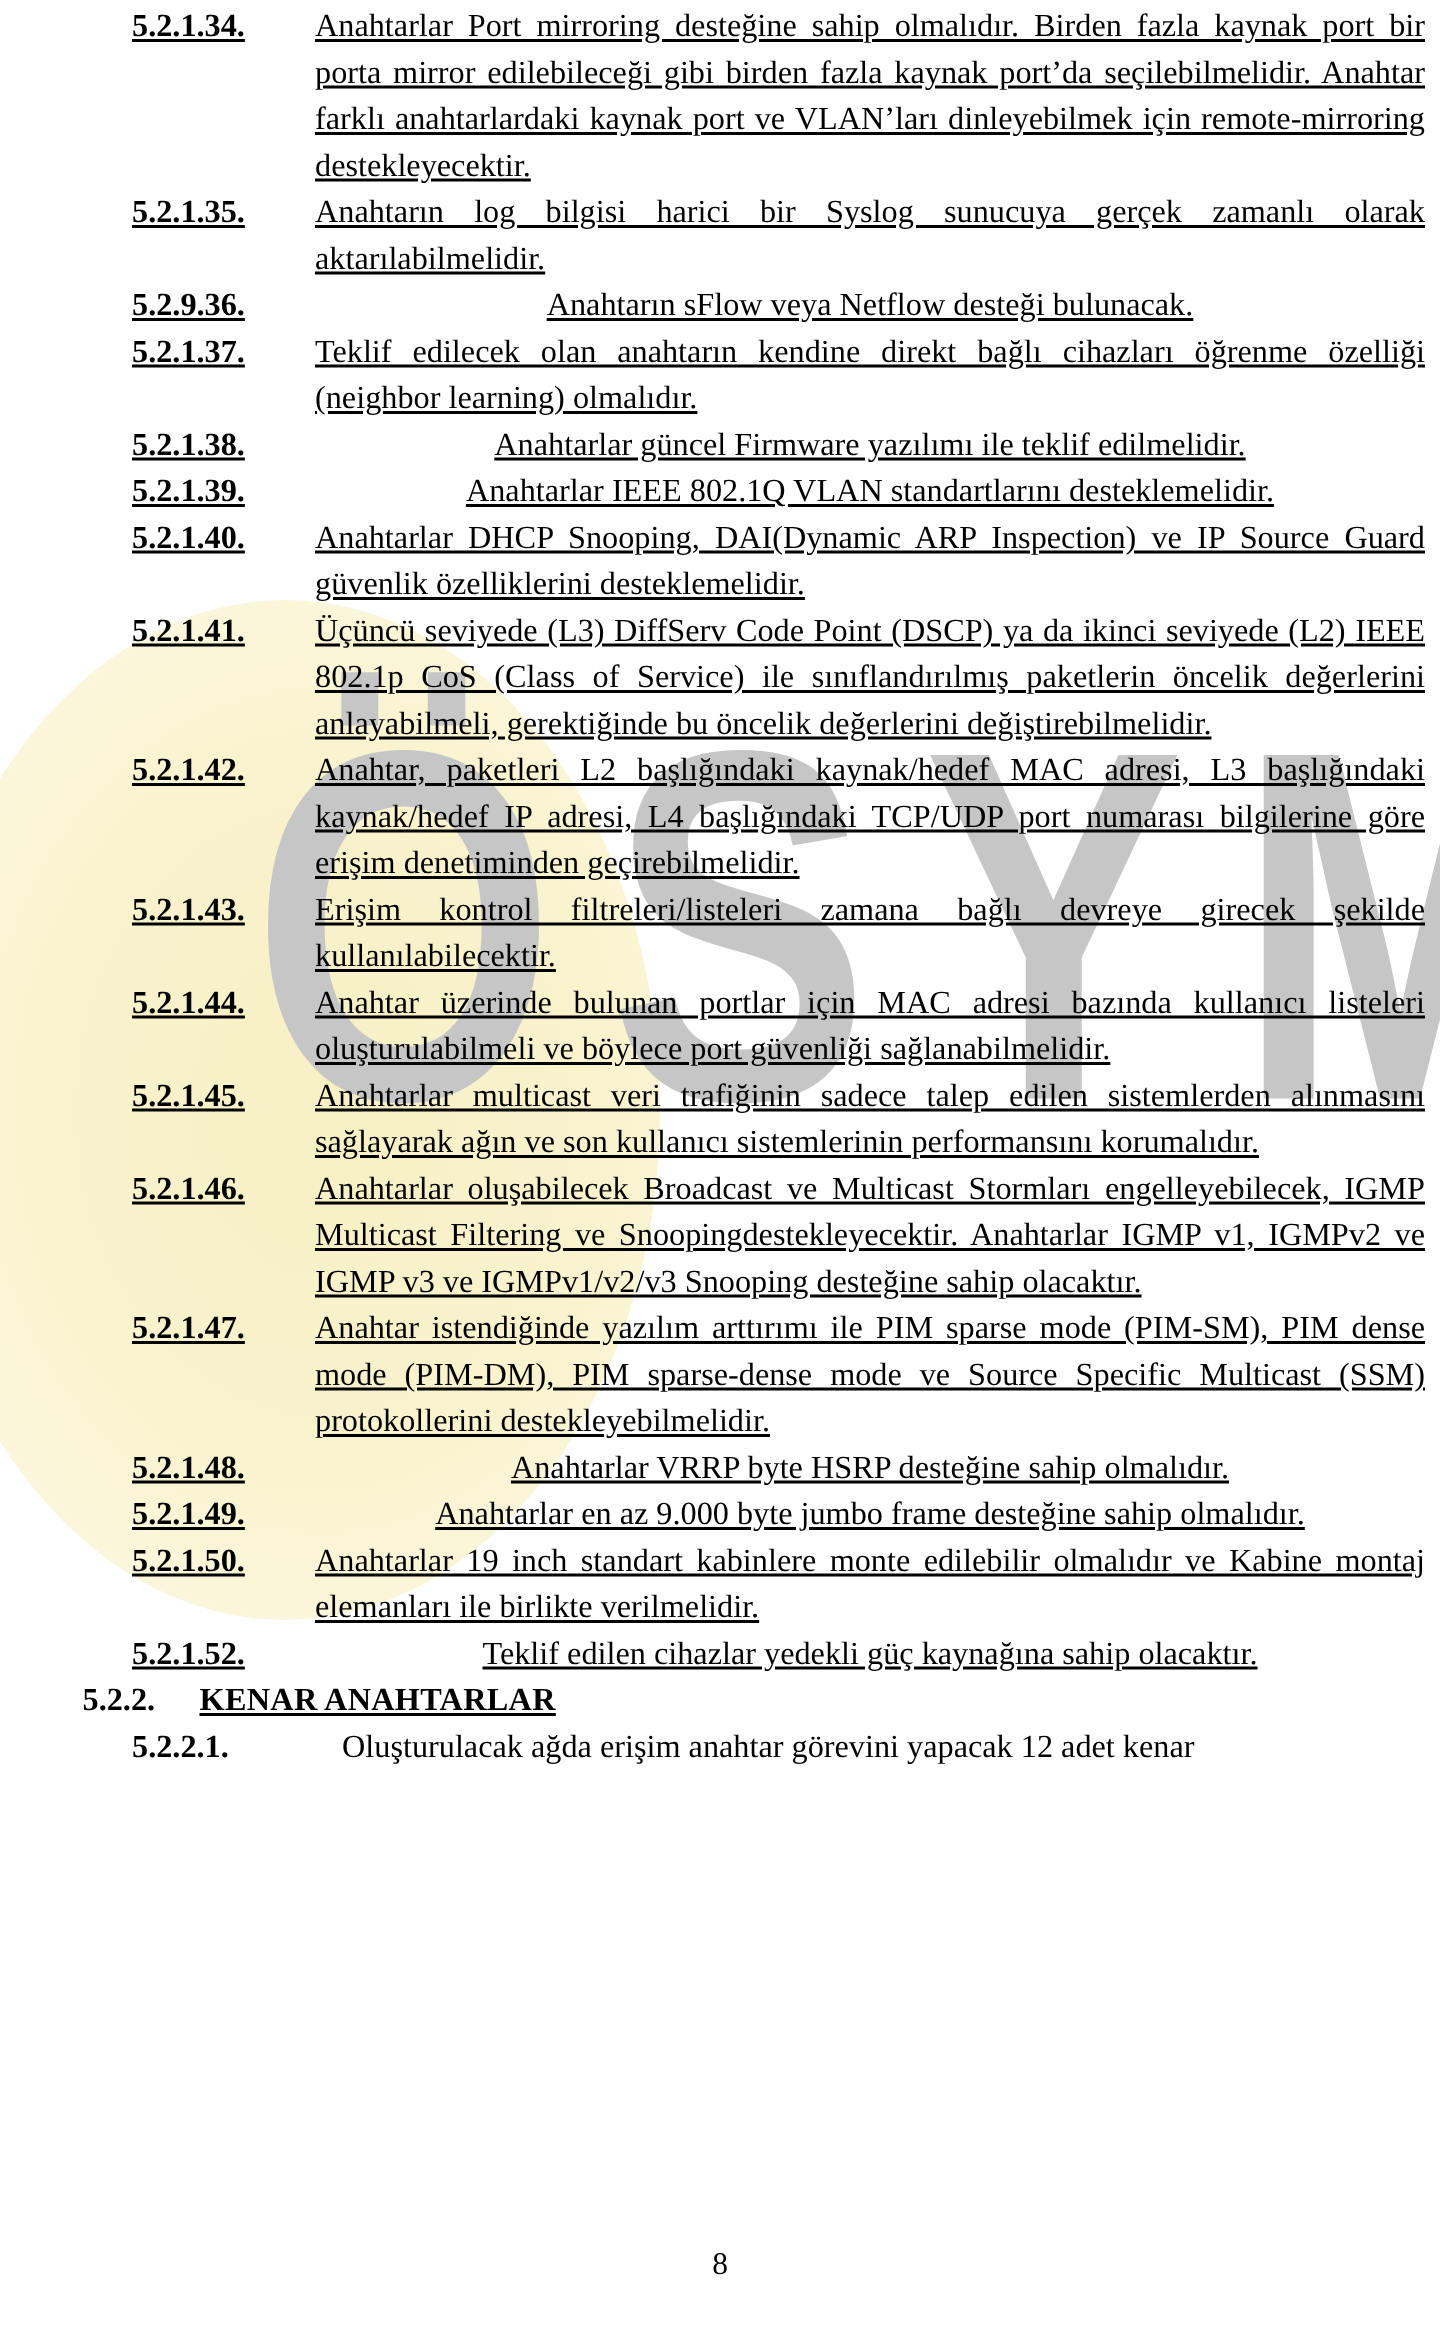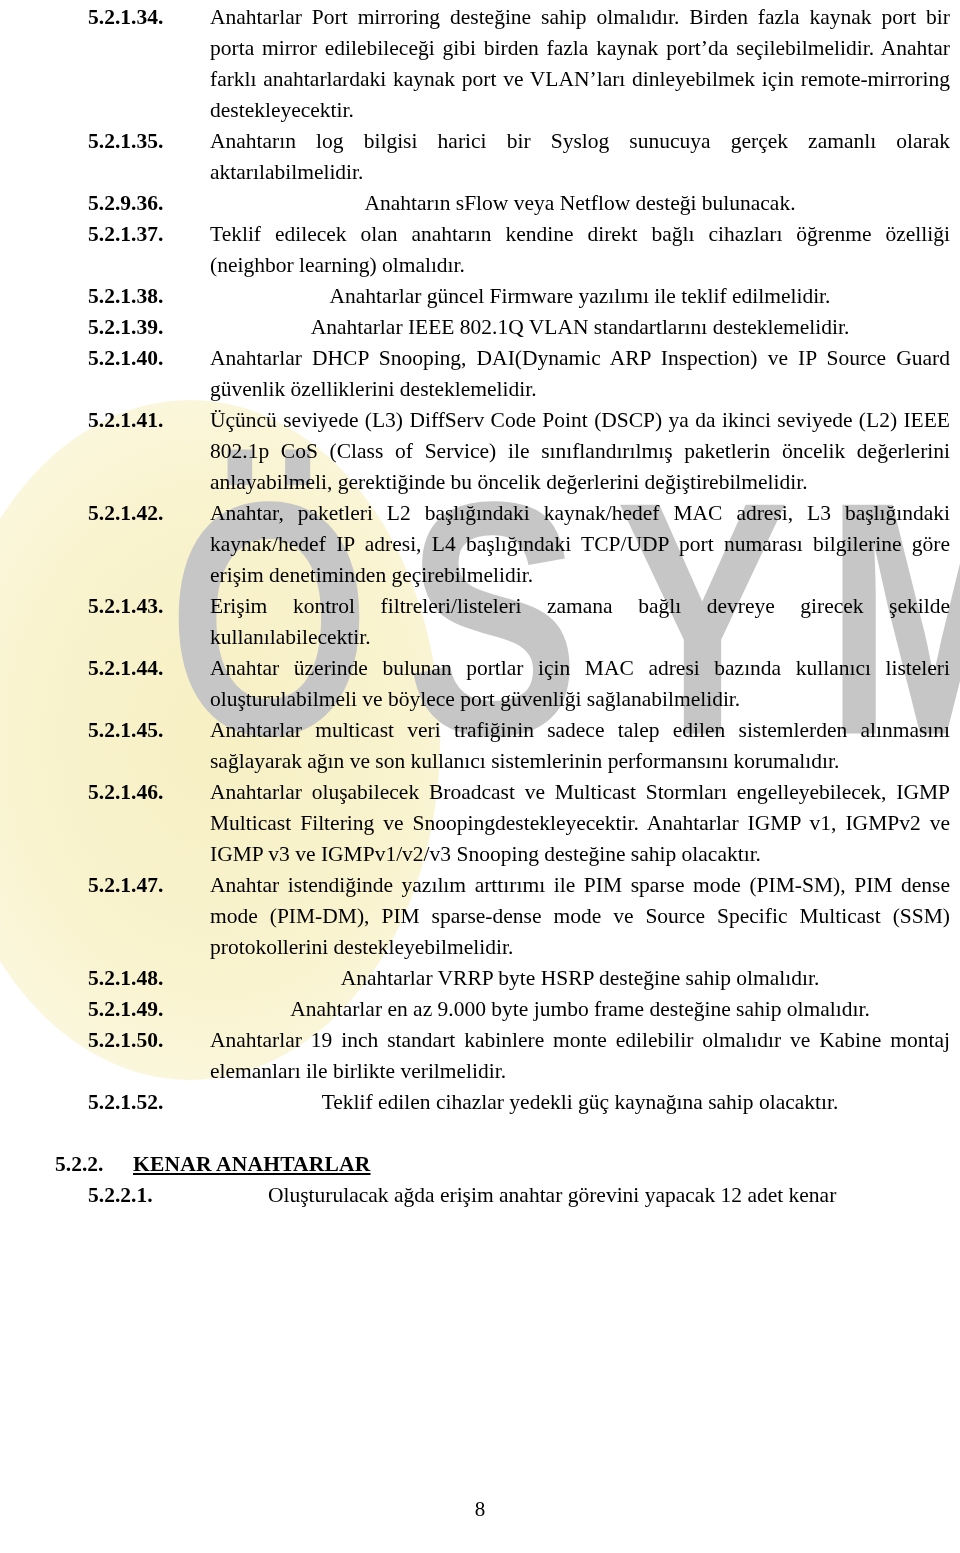--- a/index.html
+++ b/index.html
@@ -65,20 +65,21 @@
     top: 2px;
     width: 895px;
   }
 
   
   .clause {
     display: flex;
     align-items: flex-start;
     font-size: 21.5px;
     line-height: 31px;
+    text-decoration: underline;
   }
   .clause-num {
     flex: 0 0 auto;
     width: 112px;
     padding-left: 33px;
     box-sizing: border-box;
     font-weight: bold;
     white-space: nowrap;
   }
   .clause-text {
@@ -92,40 +93,38 @@
     text-align: center;
   }
 
   
   .section-head {
     display: flex;
     align-items: flex-start;
     font-size: 21.5px;
     line-height: 31px;
     font-weight: bold;
-    margin-top: 31px;
   }
   .section-head .sec-num {
     flex: 0 0 auto;
     width: 78px;
     white-space: nowrap;
   }
   .section-head .sec-title {
     flex: 1 1 auto;
     letter-spacing: 0.2px;
     text-decoration: underline;
   }
 
   
   .subclause {
     display: flex;
     align-items: flex-start;
     font-size: 21.5px;
     line-height: 31px;
-    gap: 40px;
   }
   .subclause .clause-num {
     width: 130px;
     padding-left: 33px;
   }
 
   
   .page-number {
     position: absolute;
     left: 0;

